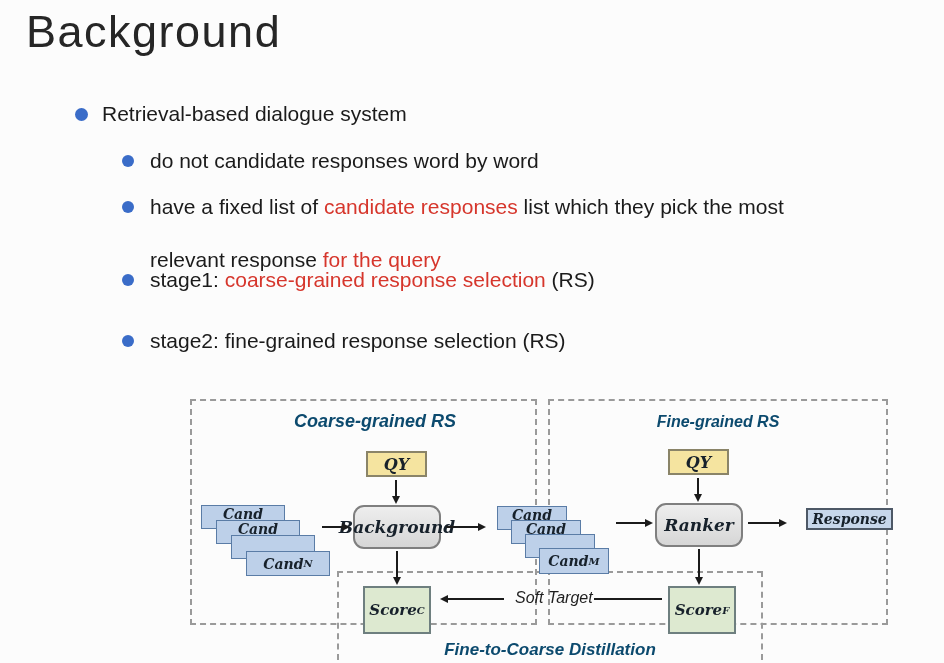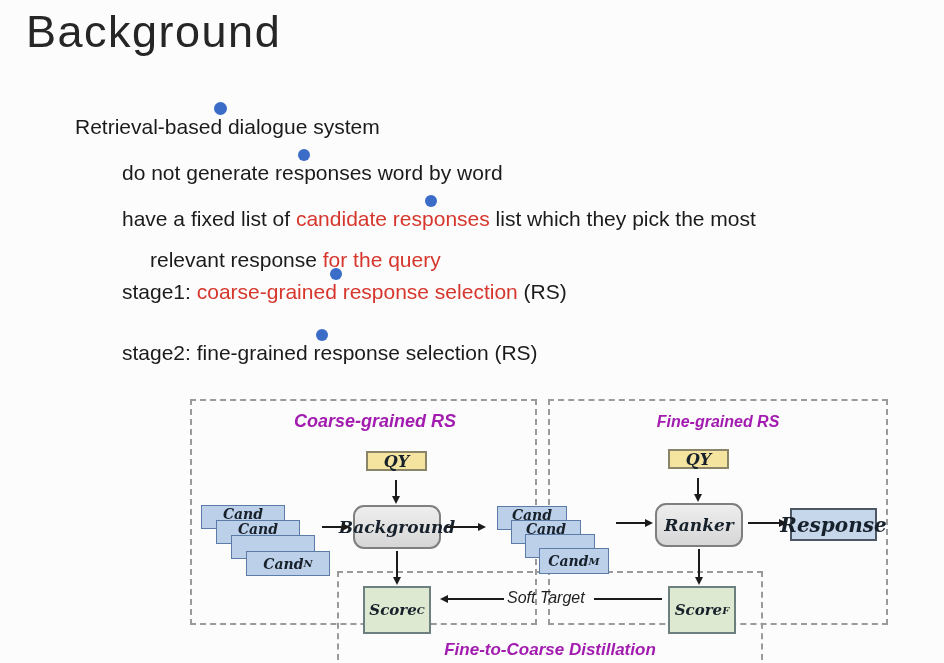--- a/index.html
+++ b/index.html
@@ -9,64 +9,64 @@
     background:#fcfcfc;
     overflow:hidden;
     font-family:"Liberation Sans", sans-serif;
     color:var(--text, #1b1b1b);
   }
   .title {
     position:absolute; left:26px; top:6px;
     font-size:45px; font-weight:normal; letter-spacing:1.5px;
     color:var(--title, #262626);
   }
-  .bline { position:absolute; display:flex; align-items:center; font-size:21px; white-space:nowrap;flex-direction:column; }
+  .bline { position:absolute; display:flex; align-items:center; font-size:21px; white-space:nowrap; }
   .bline .dot {
     display:inline-block; border-radius:50%;
     background:var(--bullet, #3a6cc8); flex:0 0 auto;
   }
   .lvl1 { left:75px; }
   .lvl1 .dot { width:13px; height:13px; margin-right:14px; }
   .lvl2 { left:122px; }
   .lvl2 .dot { width:12px; height:12px; margin-right:16px; }
   .cont { left:150px;margin-top:8px; }
   .red { color:var(--red, #d6362c); }
 
   
   .dashbox { position:absolute; border:2px dashed var(--dash-border, #9a9a9a); background:transparent; }
-  .dlabel { position:absolute; text-align:center; font-style:italic; font-weight:bold; color:#a21caf; }
+  .dlabel { position:absolute; text-align:center; font-style:italic; font-weight:bold; color:#0c4a6e; }
   .node {
     position:absolute; display:flex; align-items:center; justify-content:center;
     font-family:"DejaVu Serif", serif; font-style:italic; font-weight:bold; color:#17212b;
   }
   .qy {
-    width:61px; height:20px; font-size:16px;
+    width:61px; height:26px; font-size:16px;
     background:var(--qy-fill, #f5e4a0); border:2px solid var(--qy-border, #7a7a6a);
   }
   .proc {
     width:88px; height:44px; border-radius:11px; font-size:17px;
     background:linear-gradient(#eeeeee, #d6d6d6); border:2px solid var(--process-border, #7f7f7f);
   }
   .resp {
-    width:87px; height:33px; font-size:20px;
-    background:var(--response-fill, #c7d7eb); border:2px solid var(--response-border, #4d5866);
+    width:87px; height:22px; font-size:14px;
+    background:var(--response-fill, #c7d7eb); border:2px solid var(--response-border, #4d5866);margin-left:16px;
   }
   .score {
     width:68px; height:48px; font-size:15px;
     background:var(--score-fill, #dde9d0); border:2px solid var(--score-border, #6e7f7f);
   }
   .card {
     position:absolute; font-family:"DejaVu Serif", serif; font-style:italic; font-weight:bold;
     background:var(--cand-fill, #bdd0e9); border:1.5px solid var(--cand-border, #5a7ca6);
     font-size:14px; color:#17212b; text-align:center;margin-top:8px;
   }
   .card.top { line-height:17px; }
   .card.front { display:flex; align-items:center; justify-content:center; }
   sub { font-size:10px; }
-  .st-label { position:absolute; font-style:italic; font-size:16px; color:#1f1f1f; white-space:nowrap; }
+  .st-label { position:absolute; font-style:italic; font-size:16px; color:#1f1f1f; white-space:nowrap;margin-left:8px; }
 
   .va { position:absolute; width:2px; background:#1b1b1b; }
   .va::after { content:""; position:absolute; left:-3.5px; bottom:-7px;
     border:4.5px solid transparent; border-bottom:0; border-top:8px solid #1b1b1b; }
   .ha { position:absolute; height:2px; background:#1b1b1b; }
   .ha::after { content:""; position:absolute; top:-3.5px; right:-7px;
     border:4.5px solid transparent; border-right:0; border-left:8px solid #1b1b1b; }
   .la { position:absolute; height:2px; background:#1b1b1b; }
   .la::before { content:""; position:absolute; top:-3.5px; left:-7px;
     border:4.5px solid transparent; border-left:0; border-right:8px solid #1b1b1b; }
@@ -77,21 +77,21 @@
 
 <h1 class="title">Background</h1>
 
 <div>
   <div class="bline lvl1" style="top:102px">
     <span class="dot"></span>
     <span>Retrieval-based dialogue system</span>
   </div>
   <div class="bline lvl2" style="top:149px">
     <span class="dot"></span>
-    <span>do not generate responses word by word</span>
+    <span>do not candidate responses word by word</span>
   </div>
   <div class="bline lvl2" style="top:195px">
     <span class="dot"></span>
     <span><span>have a fixed list of </span><span class="red">candidate responses</span><span> list which they pick the most</span></span>
   </div>
   <div class="bline cont" style="top:240px">
     <span><span>relevant response </span><span class="red">for the query</span></span>
   </div>
   <div class="bline lvl2" style="top:268px">
     <span class="dot"></span>

